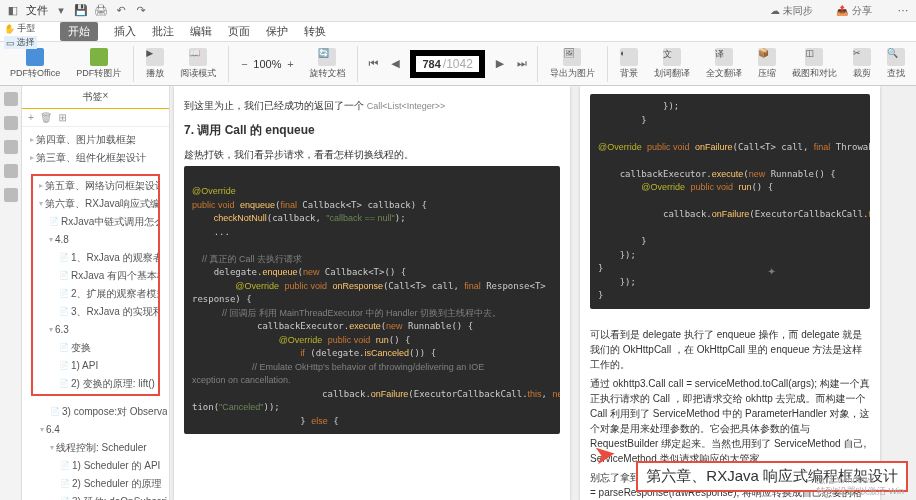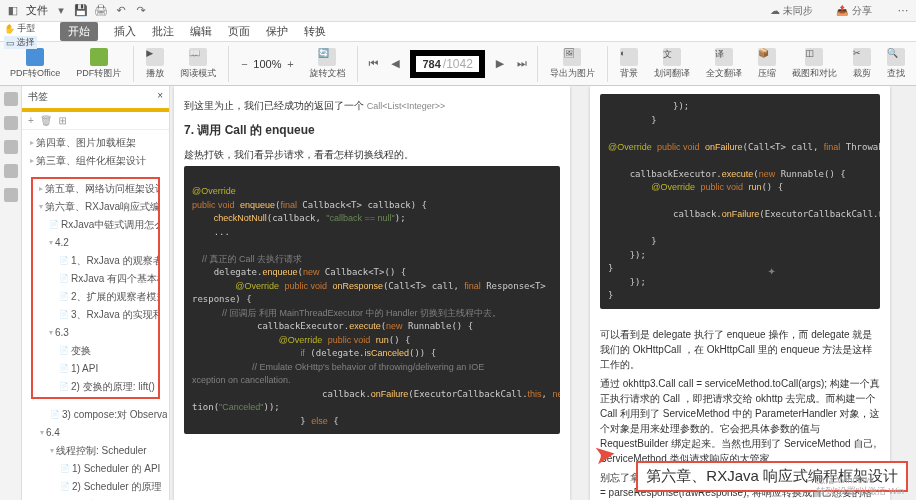--- a/index.html
+++ b/index.html
@@ -17,30 +17,30 @@
 .tool-grp{display:flex;flex-direction:column;align-items:center;gap:1px;font-size:9px;color:#555;padding:0 4px}
 .tool-grp .ic{width:18px;height:18px;background:#ddd;border-radius:2px}
 .tool-sep{width:1px;height:36px;background:#ddd}
 .page-box{border:6px solid #000000;padding:1px 6px;font-size:11px;color:#333;background:#fff;display:flex;align-items:center;gap:2px}
 .page-box .cur{color:#333;font-weight:bold}
 .page-box .tot{color:#aaa;font-size:12px}
 .main{display:flex;height:414px}
 .side-icons{width:22px;background:#f3f3f3;border-right:1px solid #ddd;display:flex;flex-direction:column;align-items:center;padding-top:6px;gap:10px}
 .side-icons div{width:14px;height:14px;background:#bbb;border-radius:2px}
 .bookmark-panel{width:148px;background:#fff;border-right:1px solid #ddd;overflow:hidden;font-size:10px}
-.bm-head{display:flex;justify-content:space-between;padding:4px 6px;border-bottom:4px solid #eab308;color:#555}
+.bm-head{display:flex;justify-content:center;padding:4px 6px;border-bottom:1px solid #eab308;color:#555}
 .bm-tools{display:flex;gap:6px;padding:3px 6px;border-bottom:1px solid #eee;color:#999;font-size:10px}
 .bm-tree{padding:4px 2px;line-height:16px;color:#555}
 .bm-item{display:flex;align-items:center;padding:1px 2px;white-space:nowrap;overflow:hidden;cursor:pointer}
 .bm-item::before{content:"📄";font-size:8px;margin-right:2px;opacity:.6}
 .bm-fold::before{content:"▸";font-size:8px;margin-right:2px;color:#888}
 .bm-fold.open::before{content:"▾"}
 .l1{padding-left:6px}.l2{padding-left:16px}.l3{padding-left:26px}.l4{padding-left:36px}
 .redbox{border:2px solid #e74c3c;margin:7px;padding:1px 0}
-.content{flex:1;background:#f0f0f0;display:flex;gap:20px;padding:0 4px;overflow:hidden;position:relative}
+.content{flex:1;background:#f0f0f0;display:flex;gap:10px;padding:0 4px;overflow:hidden;position:relative}
 .page{background:#fff;box-shadow:0 1px 3px rgba(0,0,0,.2);padding:8px 10px;font-size:10px;overflow:hidden}
 .page-left{width:396px}
 .page-right{width:300px;position:relative}
 .body-text{font-size:10px;color:#333;line-height:1.5;margin:4px 0}
 .h4{font-size:12px;font-weight:bold;margin:8px 0}
 .code{background:#2b2b2b;color:#ccc;font-family:Consolas,monospace;font-size:9px;padding:6px 8px;line-height:1.5;border-radius:2px;white-space:pre;overflow:hidden}
 .kw{color:#cc7832}.str{color:#6a8759}.cm{color:#808080}.fn{color:#ffc66d}.ann{color:#bbb529}
 .callout{position:absolute;bottom:8px;right:8px;border:2px solid #e74c3c;padding:4px 8px;font-size:15px;font-weight:normal;background:#fff}
 .arrow{position:absolute;bottom:30px;right:300px;color:#e74c3c;font-size:26px;transform:rotate(-8deg)}
 .watermark{position:absolute;top:180px;right:140px;font-size:10px;color:#cce;opacity:.5}
@@ -173,21 +173,21 @@
       <span>🗑</span>
       <span>⊞</span>
     </div>
     <div class="bm-tree" id="bm-tree">
         <div class="bm-item l1 bm-fold">第四章、图片加载框架</div>
         <div class="bm-item l1 bm-fold">第三章、组件化框架设计</div>
         <div class="redbox">
           <div class="bm-item l1 bm-fold">第五章、网络访问框架设计</div>
           <div class="bm-item l1 bm-fold open">第六章、RXJava响应式编程框架设计</div>
           <div class="bm-item l2">RxJava中链式调用怎么实现的?</div>
-          <div class="bm-item l2 bm-fold open">4.2</div>
+          <div class="bm-item l2 bm-fold open">4.8</div>
           <div class="bm-item l3">1、RxJava 的观察者模式解读</div>
           <div class="bm-item l3">RxJava 有四个基本概念:</div>
           <div class="bm-item l3">2、扩展的观察者模式</div>
           <div class="bm-item l3">3、RxJava 的实现和使用</div>
           <div class="bm-item l2 bm-fold open">6.3</div>
           <div class="bm-item l3">变换</div>
           <div class="bm-item l3">1) API</div>
           <div class="bm-item l3">2) 变换的原理: lift()</div>
         </div>
         <div class="bm-item l3">3) compose:对 Observable 整体的变换</div>

